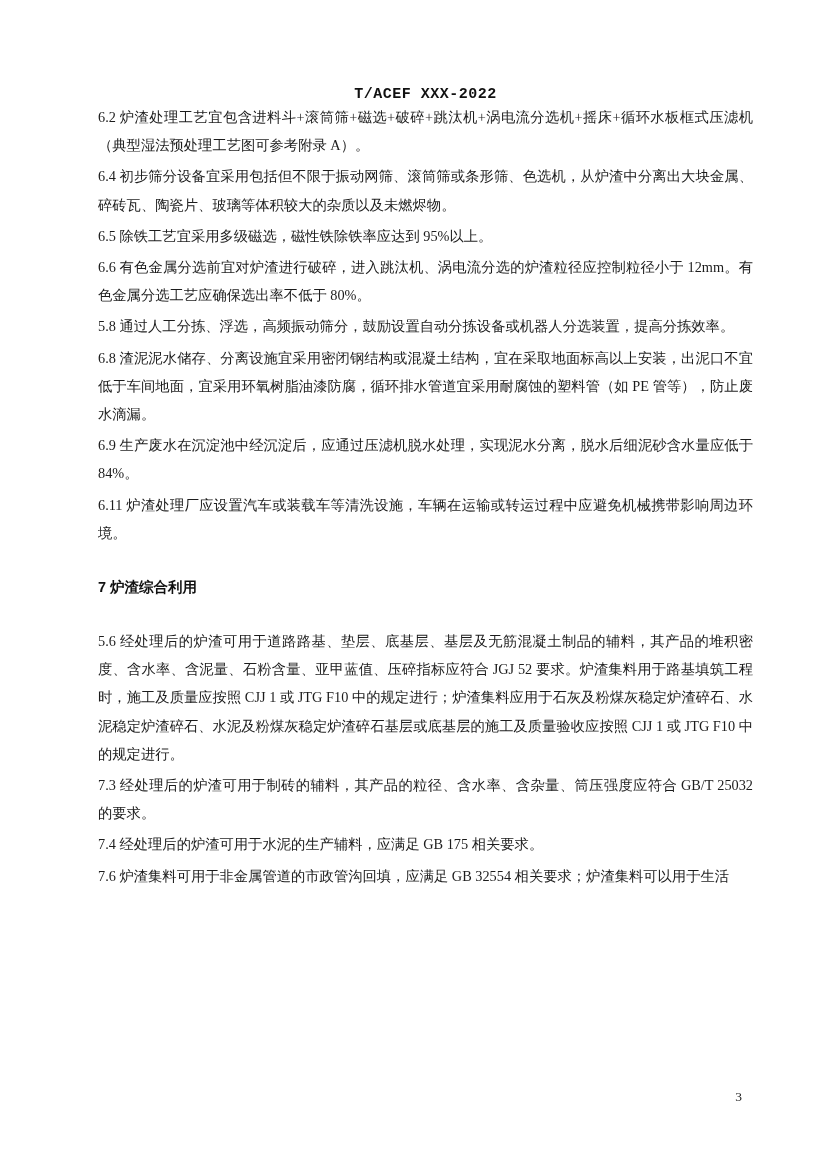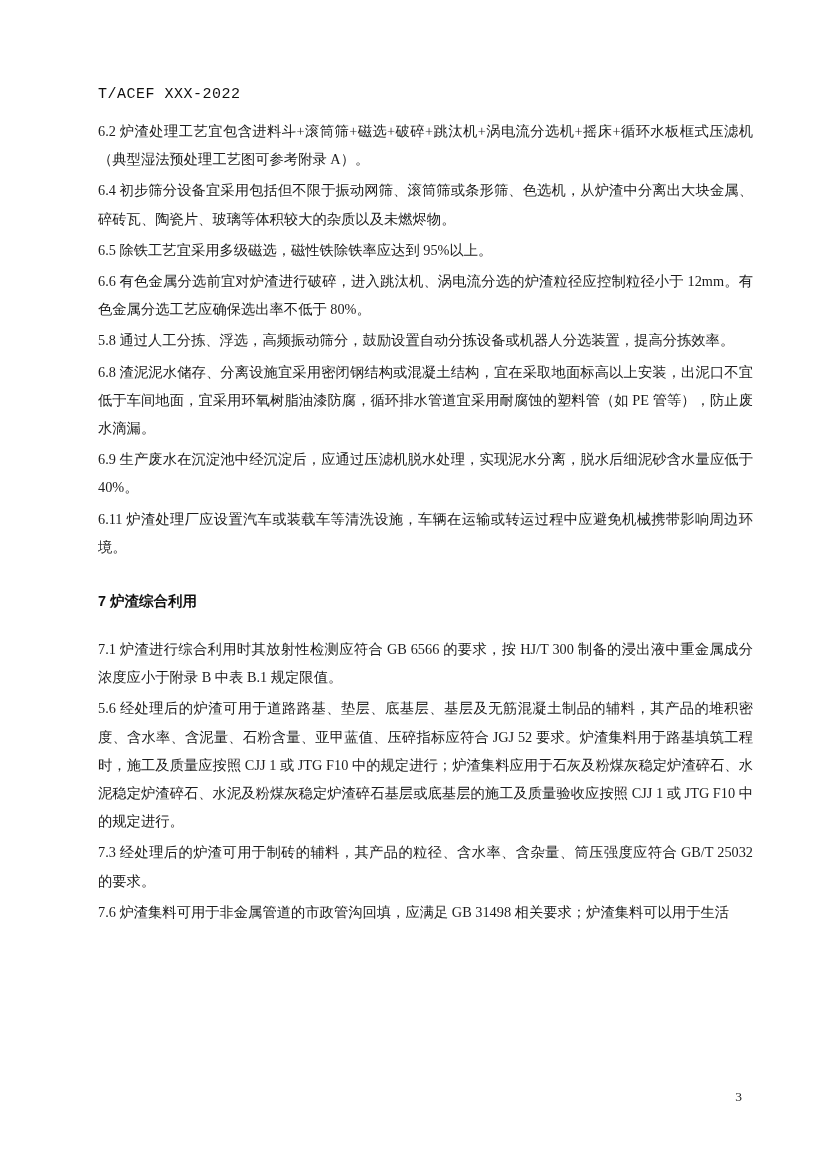--- a/index.html
+++ b/index.html
@@ -14,45 +14,45 @@
     background: #ffffff;
     overflow: hidden;
     font-family: "Liberation Serif", "DejaVu Serif", serif;
     color: #1c1c1c;
   }
   .doc-header {
     position: absolute;
     top: 86px;
     left: 98px;
     width: 655px;
-    text-align: left;
+    text-align: center;
     font-family: "Liberation Mono", "DejaVu Sans Mono", monospace;
     font-size: 15px;
-    font-weight: 400;
+    font-weight: 700;
     letter-spacing: 0.5px;
     color: #111111;
     white-space: nowrap;
   }
   .doc-body {
     position: absolute;
-    top: 117px;
+    top: 103px;
     left: 98px;
     width: 655px;
   }
   .clause {
     margin: 0 0 3px 0;
     font-size: 14.3px;
     line-height: 28.2px;
     text-align: justify;
     text-justify: inter-ideograph;
     word-break: break-all;
     color: #1c1c1c;
   }
   .section-heading {
-    margin: 26px 0 20px 0;
+    margin: 26px 0 26px 0;
     font-family: "Liberation Sans", "DejaVu Sans", sans-serif;
     font-size: 14.5px;
     font-weight: 700;
     line-height: 28px;
     color: #111111;
   }
   .page-number {
     position: absolute;
     top: 1088px;
     right: 84px;
@@ -67,23 +67,23 @@
 <div class="page">
   <div class="doc-header">T/ACEF XXX-2022</div>
 
   <main class="doc-body">
       <p class="clause">6.2 炉渣处理工艺宜包含进料斗+滚筒筛+磁选+破碎+跳汰机+涡电流分选机+摇床+循环水板框式压滤机（典型湿法预处理工艺图可参考附录 A）。</p>
       <p class="clause">6.4 初步筛分设备宜采用包括但不限于振动网筛、滚筒筛或条形筛、色选机，从炉渣中分离出大块金属、碎砖瓦、陶瓷片、玻璃等体积较大的杂质以及未燃烬物。</p>
       <p class="clause">6.5 除铁工艺宜采用多级磁选，磁性铁除铁率应达到 95%以上。</p>
       <p class="clause">6.6 有色金属分选前宜对炉渣进行破碎，进入跳汰机、涡电流分选的炉渣粒径应控制粒径小于 12mm。有色金属分选工艺应确保选出率不低于 80%。</p>
       <p class="clause">5.8 通过人工分拣、浮选，高频振动筛分，鼓励设置自动分拣设备或机器人分选装置，提高分拣效率。</p>
       <p class="clause">6.8 渣泥泥水储存、分离设施宜采用密闭钢结构或混凝土结构，宜在采取地面标高以上安装，出泥口不宜低于车间地面，宜采用环氧树脂油漆防腐，循环排水管道宜采用耐腐蚀的塑料管（如 PE 管等），防止废水滴漏。</p>
-      <p class="clause">6.9 生产废水在沉淀池中经沉淀后，应通过压滤机脱水处理，实现泥水分离，脱水后细泥砂含水量应低于 40%。</p>
+      <p class="clause">6.9 生产废水在沉淀池中经沉淀后，应通过压滤机脱水处理，实现泥水分离，脱水后细泥砂含水量应低于 84%。</p>
       <p class="clause">6.11 炉渣处理厂应设置汽车或装载车等清洗设施，车辆在运输或转运过程中应避免机械携带影响周边环境。</p>
       <h2 class="section-heading">7 炉渣综合利用</h2>
-      <p class="clause">7.1 炉渣进行综合利用时其放射性检测应符合 GB 6566 的要求，按 HJ/T 300 制备的浸出液中重金属成分浓度应小于附录 B 中表 B.1 规定限值。</p>
       <p class="clause">5.6 经处理后的炉渣可用于道路路基、垫层、底基层、基层及无筋混凝土制品的辅料，其产品的堆积密度、含水率、含泥量、石粉含量、亚甲蓝值、压碎指标应符合 JGJ 52 要求。炉渣集料用于路基填筑工程时，施工及质量应按照 CJJ 1 或 JTG F10 中的规定进行；炉渣集料应用于石灰及粉煤灰稳定炉渣碎石、水泥稳定炉渣碎石、水泥及粉煤灰稳定炉渣碎石基层或底基层的施工及质量验收应按照 CJJ 1 或 JTG F10 中的规定进行。</p>
       <p class="clause">7.3 经处理后的炉渣可用于制砖的辅料，其产品的粒径、含水率、含杂量、筒压强度应符合 GB/T 25032 的要求。</p>
-      <p class="clause">7.6 炉渣集料可用于非金属管道的市政管沟回填，应满足 GB 31498 相关要求；炉渣集料可以用于生活</p>
+      <p class="clause">7.4 经处理后的炉渣可用于水泥的生产辅料，应满足 GB 175 相关要求。</p>
+      <p class="clause">7.6 炉渣集料可用于非金属管道的市政管沟回填，应满足 GB 32554 相关要求；炉渣集料可以用于生活</p>
     </main>
 
   <div class="page-number">3</div>
 </div>
 
 </body></html>

